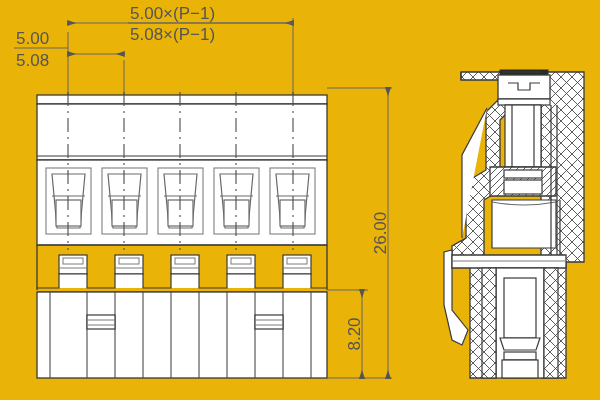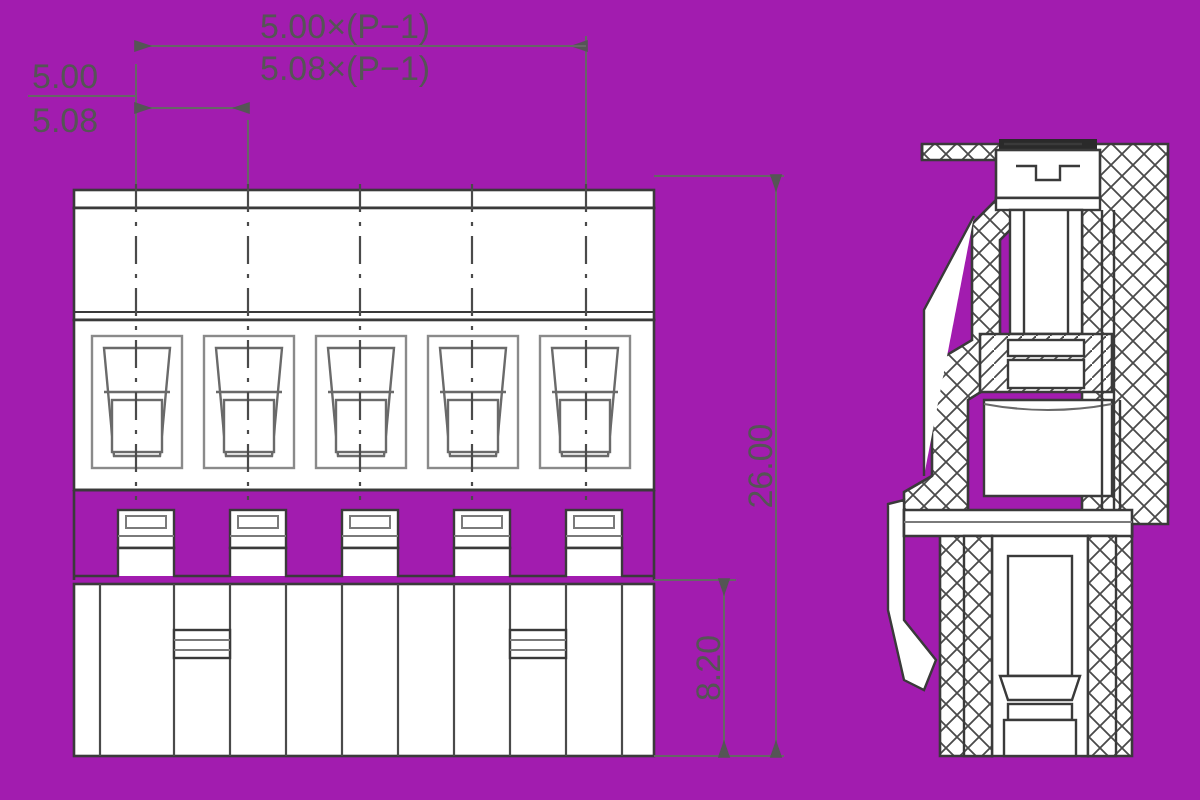--- a/index.html
+++ b/index.html
@@ -10,21 +10,21 @@
   body {
     width: 600px;
     height: 400px;
     overflow: hidden;
     font-family: "Liberation Sans", sans-serif;
   }
   #drawing-root {
     position: relative;
     width: 600px;
     height: 400px;
-    background: #a21caf;
+    background: #eab308;
     text-align: center;
   }
   #drawing-svg {
     position: absolute;
     left: 0;
     top: 0;
     display: block;
   }
   .dim-text {
     font-family: "Liberation Sans", sans-serif;

